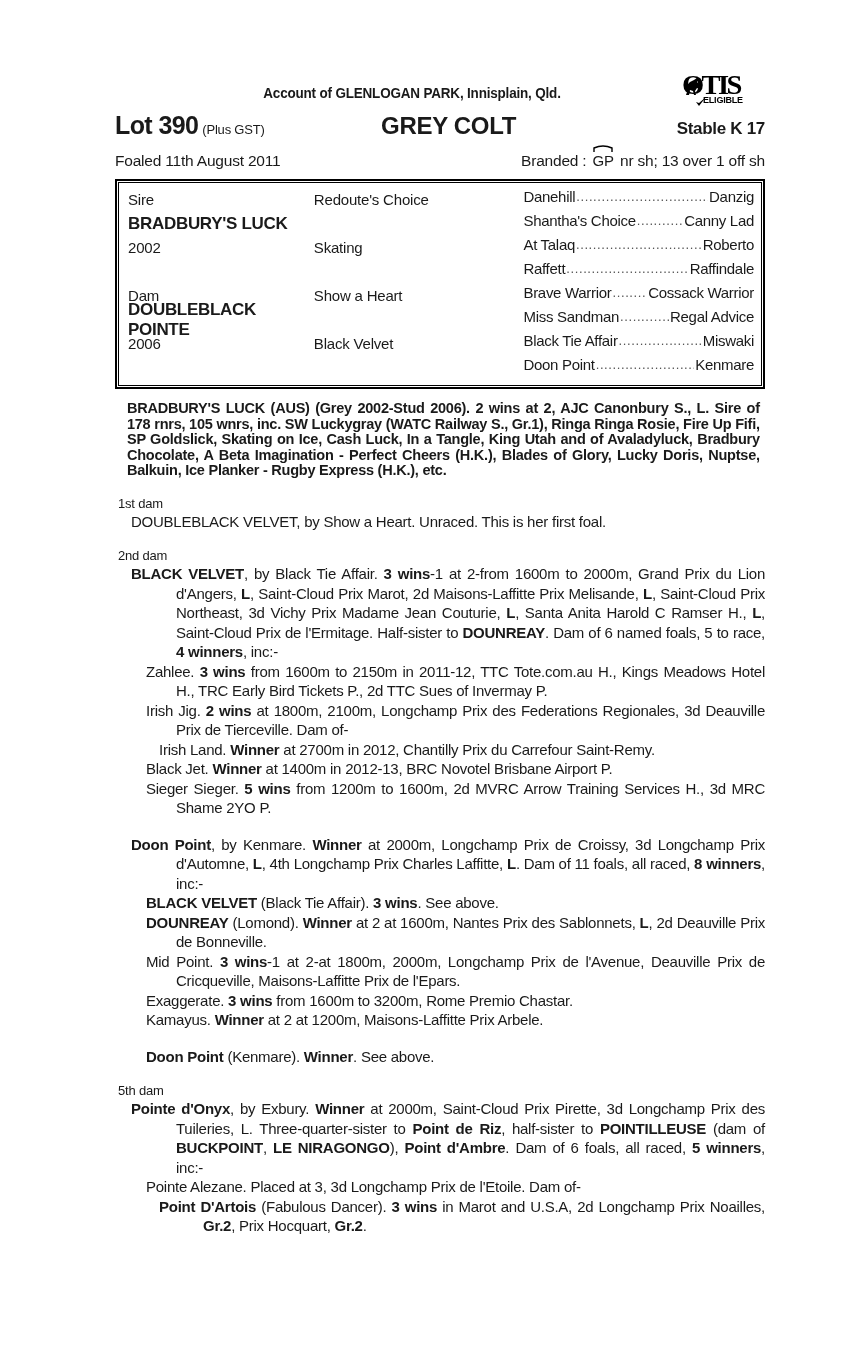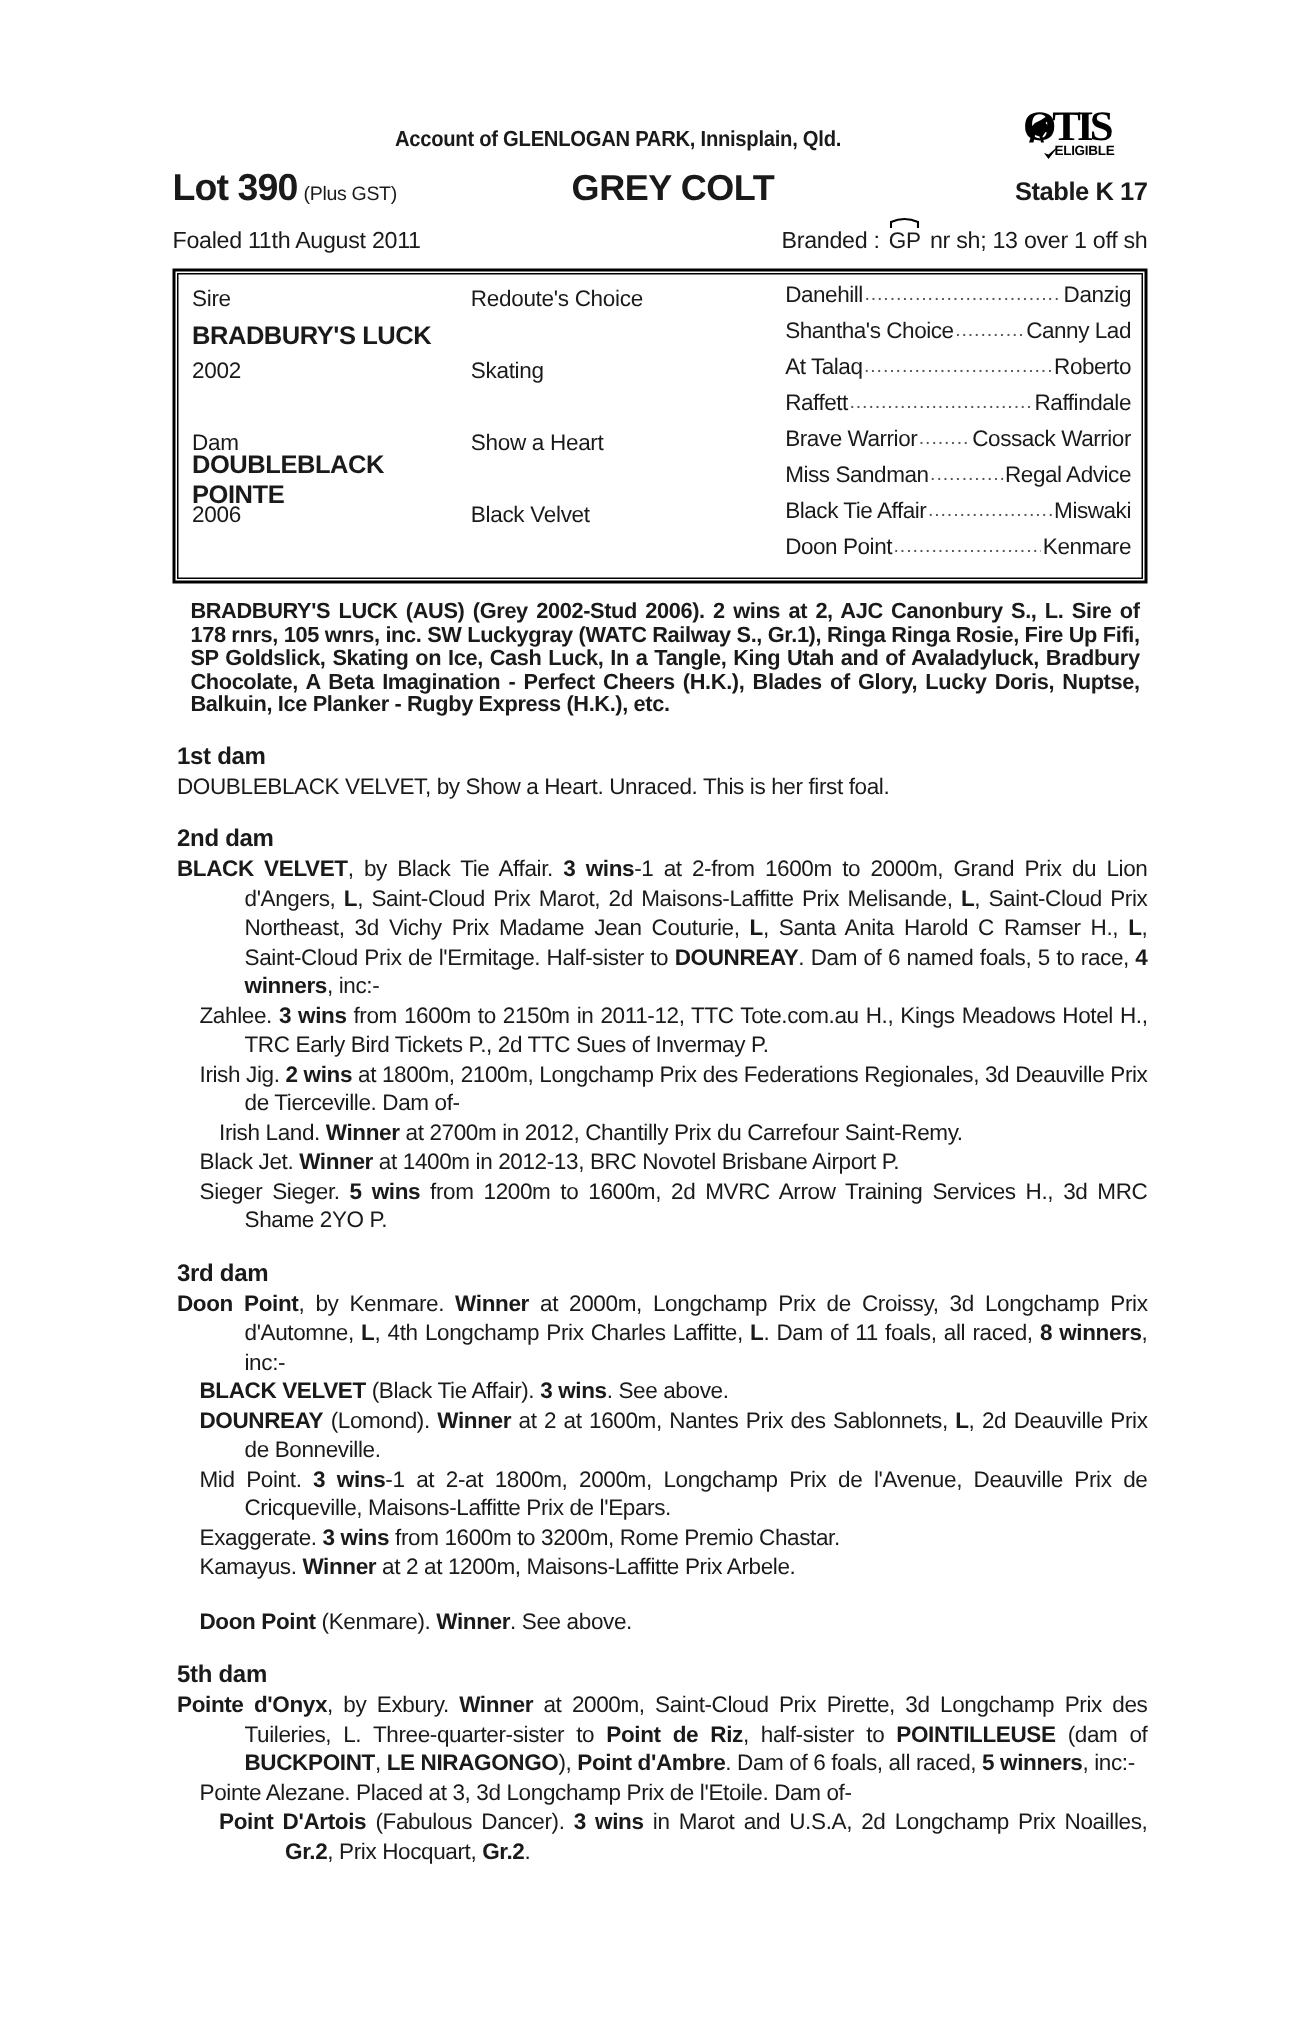--- a/index.html
+++ b/index.html
@@ -204,33 +204,33 @@
     text-align-last: left;
     letter-spacing: -0.25px;
     padding: 0 2px 0 12px;
     transform: scaleX(0.995);
     transform-origin: left;
   }
 
   
   .dam-sec { margin-top: 17px; }
   .dam-head {
-    font-weight: bold;
-    font-size: 16px;
+    font-weight: normal;
+    font-size: 13px;
     letter-spacing: -0.2px;
     margin-left: 3px;
     margin-bottom: 1px;
   }
   .entry {
     font-size: 15px;
     line-height: 19.5px;
     letter-spacing: -0.25px;
     text-align: justify;
     text-align-last: left;
-    margin-left: 3px;
+    margin-left: 16px;
   }
   .entry b { font-weight: bold; }
   
   .ind-0 { padding-left: 0; text-indent: 0; }
   .ind-hang { padding-left: 45px; text-indent: -45px; }
   .ind-sub { padding-left: 45px; text-indent: -30px; }
   .ind-sub2 { padding-left: 58px; text-indent: -30px; }
   .ind-sub3 { padding-left: 72px; text-indent: -44px; }
   .nojust { text-align: left; }
 </style>
@@ -357,21 +357,20 @@
       <div class="dam-sec">
         <div class="dam-head">2nd dam</div>
         <div class="entry ind-hang"><b>BLACK VELVET</b><span>, by Black Tie Affair. </span><b>3 wins</b><span>-1 at 2-from 1600m to 2000m, Grand Prix du Lion d'Angers, </span><b>L</b><span>, Saint-Cloud Prix Marot, 2d Maisons-Laffitte Prix Melisande, </span><b>L</b><span>, Saint-Cloud Prix Northeast, 3d Vichy Prix Madame Jean Couturie, </span><b>L</b><span>, Santa Anita Harold C Ramser H., </span><b>L</b><span>, Saint-Cloud Prix de l'Ermitage. Half-sister to </span><b>DOUNREAY</b><span>. Dam of 6 named foals, 5 to race, </span><b>4 winners</b><span>, inc:-</span></div>
         <div class="entry ind-sub"><span>Zahlee. </span><b>3 wins</b><span> from 1600m to 2150m in 2011-12, TTC Tote.com.au H., Kings Meadows Hotel H., TRC Early Bird Tickets P., 2d TTC Sues of Invermay P.</span></div>
         <div class="entry ind-sub"><span>Irish Jig. </span><b>2 wins</b><span> at 1800m, 2100m, Longchamp Prix des Federations Regionales, 3d Deauville Prix de Tierceville. Dam of-</span></div>
         <div class="entry ind-sub2"><span>Irish Land. </span><b>Winner</b><span> at 2700m in 2012, Chantilly Prix du Carrefour Saint-Remy.</span></div>
         <div class="entry ind-sub nojust"><span>Black Jet. </span><b>Winner</b><span> at 1400m in 2012-13, BRC Novotel Brisbane Airport P.</span></div>
         <div class="entry ind-sub"><span>Sieger Sieger. </span><b>5 wins</b><span> from 1200m to 1600m, 2d MVRC Arrow Training Services H., 3d MRC Shame 2YO P.</span></div>
       </div>
       <div class="dam-sec">
-        <div class="dam-head">3rd dam</div>
         <div class="entry ind-hang"><b>Doon Point</b><span>, by Kenmare. </span><b>Winner</b><span> at 2000m, Longchamp Prix de Croissy, 3d Longchamp Prix d'Automne, </span><b>L</b><span>, 4th Longchamp Prix Charles Laffitte, </span><b>L</b><span>. Dam of 11 foals, all raced, </span><b>8 winners</b><span>, inc:-</span></div>
         <div class="entry ind-sub nojust"><b>BLACK VELVET</b><span> (Black Tie Affair). </span><b>3 wins</b><span>. See above.</span></div>
         <div class="entry ind-sub"><b>DOUNREAY</b><span> (Lomond). </span><b>Winner</b><span> at 2 at 1600m, Nantes Prix des Sablonnets, </span><b>L</b><span>, 2d Deauville Prix de Bonneville.</span></div>
         <div class="entry ind-sub"><span>Mid Point. </span><b>3 wins</b><span>-1 at 2-at 1800m, 2000m, Longchamp Prix de l'Avenue, Deauville Prix de Cricqueville, Maisons-Laffitte Prix de l'Epars.</span></div>
         <div class="entry ind-sub nojust"><span>Exaggerate. </span><b>3 wins</b><span> from 1600m to 3200m, Rome Premio Chastar.</span></div>
         <div class="entry ind-sub nojust"><span>Kamayus. </span><b>Winner</b><span> at 2 at 1200m, Maisons-Laffitte Prix Arbele.</span></div>
       </div>
       <div class="dam-sec">
         <div class="entry ind-sub nojust"><b>Doon Point</b><span> (Kenmare). </span><b>Winner</b><span>. See above.</span></div>
       </div>

